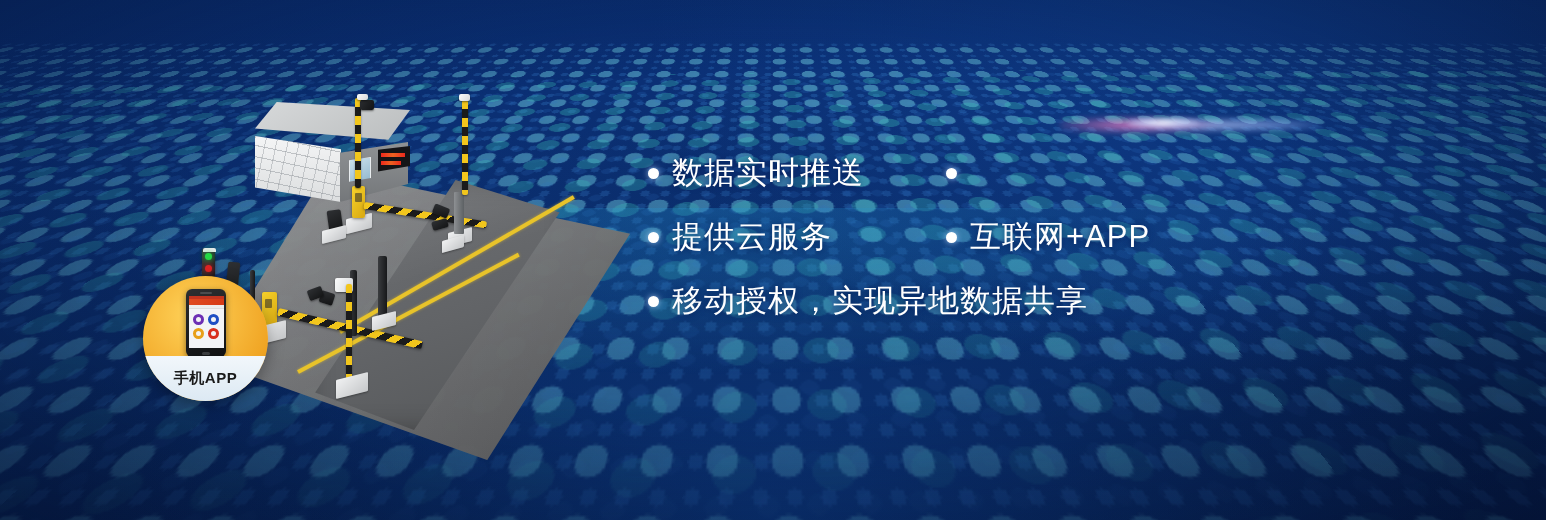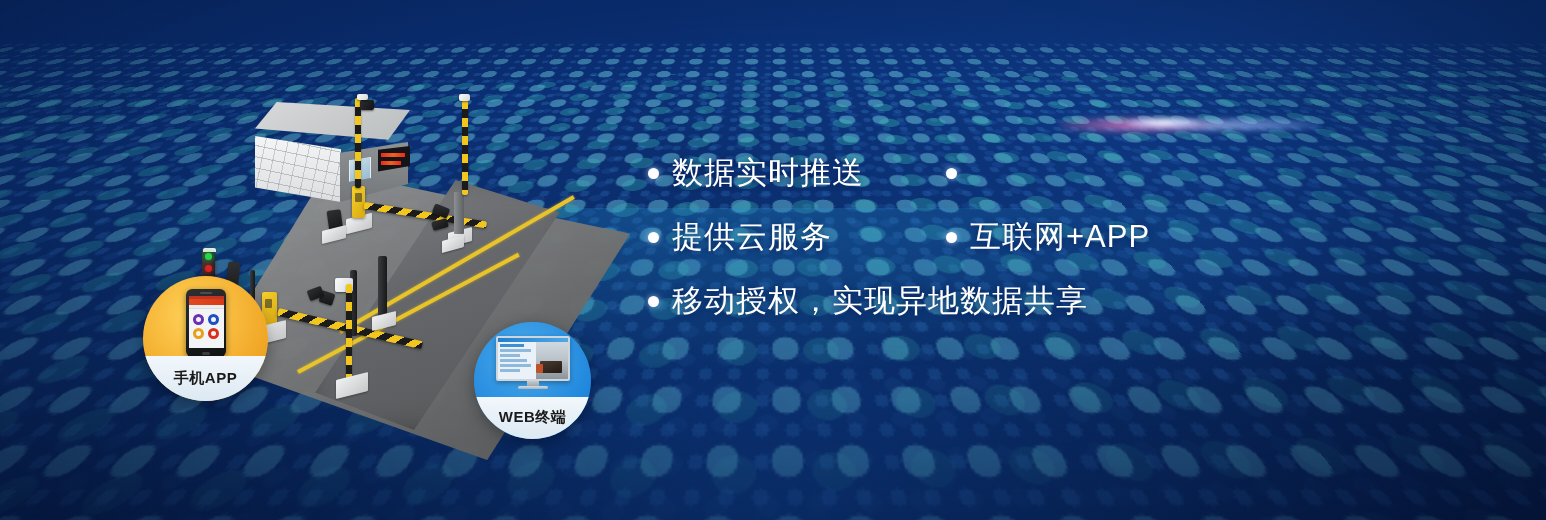--- a/index.html
+++ b/index.html
@@ -383,43 +383,20 @@
           <div class="ph-ic b"></div>
           <div class="ph-ic o"></div>
           <div class="ph-ic r"></div>
         </div>
       </div>
       <div class="phone-home"></div>
     </div>
     <div class="badge-label">手机APP</div>
   </div>
 
-  <div class="badge badge-web">
-    <div class="monitor">
-      <div class="mon-screen">
-        <div class="mon-title"></div>
-        <div class="mon-body">
-          <div class="mon-left">
-            <div class="mon-bar w1"></div>
-            <div class="mon-bar w2"></div>
-            <div class="mon-bar w3"></div>
-            <div class="mon-bar w4"></div>
-            <div class="mon-bar w2"></div>
-            <div class="mon-bar w3"></div>
-          </div>
-          <div class="mon-right">
-            <div class="mon-truck"></div>
-          </div>
-        </div>
-      </div>
-      <div class="mon-stand"></div>
-      <div class="mon-foot"></div>
-    </div>
-    <div class="badge-label">WEB终端</div>
-  </div>
 
   <div class="copy">
 
     <div class="feature-rows">
 
       <div class="frow">
         <div class="fitem col1">
           <span class="bullet"></span>
           <span class="ftext">数据实时推送</span>
         </div>

